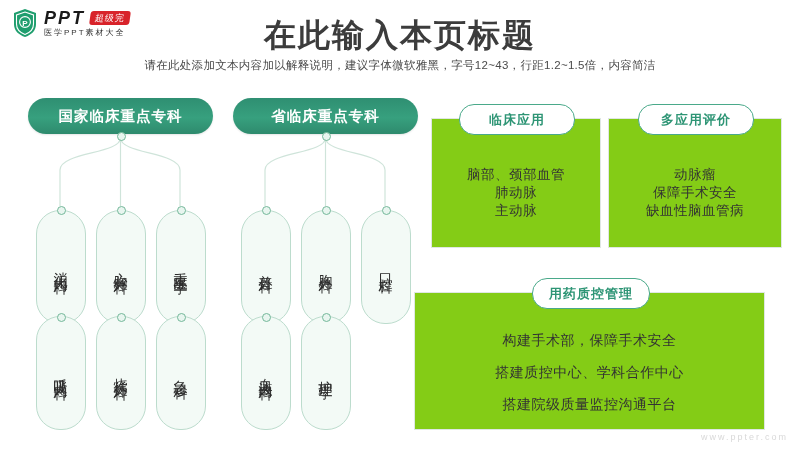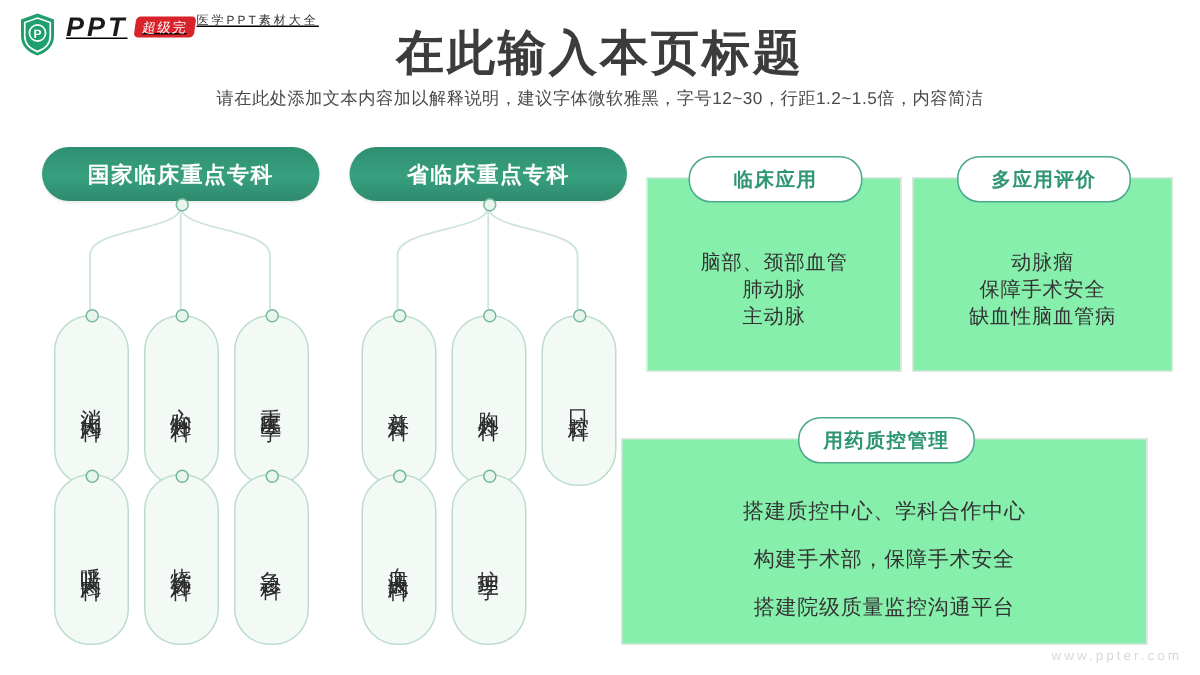--- a/index.html
+++ b/index.html
@@ -6,21 +6,21 @@
   body{
     width:800px;height:450px;overflow:hidden;
     background:#ffffff;
     font-family:"Liberation Sans","DejaVu Sans",sans-serif;
     position:relative;
   }
   
   .logo{position:absolute;left:12px;top:8px;display:flex;align-items:flex-start;gap:6px;}
   .shield{width:26px;height:30px;position:relative;flex:none;}
   .shield svg{display:block;}
-  .logo-txt{display:flex;flex-direction:row;gap:1px;padding-top:1px;text-decoration:underline;}
+  .logo-txt{display:flex;flex-direction:column;gap:1px;padding-top:1px;}
   .logo-row1{display:flex;align-items:center;gap:5px;}
   .ppt-word{font-size:18px;font-weight:bold;color:#1a1a1a;letter-spacing:2px;line-height:18px;font-style:italic;}
   .red-badge{background:#d8232a;color:#fff;font-size:9px;line-height:12px;padding:1px 5px;border-radius:3px;letter-spacing:1px;transform:skewX(-8deg);}
   .logo-sub{font-size:8px;color:#333;letter-spacing:2px;line-height:10px;}
   
   .title{position:absolute;left:0;right:0;top:14px;text-align:center;font-size:32px;font-weight:bold;color:#3c3c3c;letter-spacing:2px;}
   .subtitle{position:absolute;left:0;right:0;top:58px;text-align:center;font-size:11.5px;color:#4a4a4a;letter-spacing:.3px;}
   
   .left-area{position:absolute;left:28px;top:98px;width:390px;height:330px;}
   .grp{position:absolute;top:0;width:185px;height:330px;}
@@ -48,21 +48,21 @@
   .cap.bot{top:106px;height:112px;}
   .cap span{
     writing-mode:vertical-rl;text-orientation:upright;
     font-size:14px;color:#2b2b2b;letter-spacing:3px;line-height:18px;
   }
   .dot{
     position:absolute;width:7px;height:7px;border-radius:50%;
     background:#e8f5ef;border:1.3px solid #74b89a;
   }
   
-  .panel{position:absolute;border:1px solid #dfe7e3;background:#86efac;}
+  .panel{position:absolute;border:1px solid #dfe7e3;background:#84cc16;}
   .p1{left:431px;top:118px;width:168px;height:128px;}
   .p2{left:608px;top:118px;width:172px;height:128px;}
   .p3{left:414px;top:292px;width:349px;height:136px;}
   .panel-title{
     position:absolute;top:-15px;height:29px;border:1.6px solid #4aa98a;border-radius:15px;
     background:#ffffff;color:#2e9575;font-size:13px;font-weight:bold;letter-spacing:1px;
     display:flex;align-items:center;justify-content:center;
   }
   .p1 .panel-title{left:27px;width:114px;}
   .p2 .panel-title{left:29px;width:114px;}
@@ -94,21 +94,21 @@
   <div class="logo-txt">
     <div class="logo-row1">
       <span class="ppt-word">PPT</span>
       <span class="red-badge">超级完</span>
     </div>
     <div class="logo-sub">医学PPT素材大全</div>
   </div>
 </div>
 
 <div class="title">在此输入本页标题</div>
-<div class="subtitle">请在此处添加文本内容加以解释说明，建议字体微软雅黑，字号12~30，行距1.2~1.5倍，内容简洁</div>
+<div class="subtitle">请在此处添加文本内容加以解释说明，建议字体微软雅黑，字号12~43，行距1.2~1.5倍，内容简洁</div>
 
 <div class="left-area">
 
   <div class="grp g2">
     <div class="head-pill">省临床重点专科</div>
     <div class="branch">
       <svg width="185" height="90" viewBox="0 0 185 90">
         <path d="M92.5 10 C92.5 26 32 24 32 42 L32 78" fill="none" stroke="#cfe4da" stroke-width="1.2"></path>
         <path d="M92.5 10 C92.5 26 92.5 26 92.5 42 L92.5 78" fill="none" stroke="#cfe4da" stroke-width="1.2"></path>
         <path d="M92.5 10 C92.5 26 152 24 152 42 L152 78" fill="none" stroke="#cfe4da" stroke-width="1.2"></path>
@@ -204,19 +204,19 @@
   <div class="panel-body">
     <div>动脉瘤</div>
     <div>保障手术安全</div>
     <div>缺血性脑血管病</div>
   </div>
 </div>
 
 <div class="panel p3">
   <div class="panel-title">用药质控管理</div>
   <div class="panel-body">
+    <div>构建手术部，保障手术安全</div>
     <div>搭建质控中心、学科合作中心</div>
-    <div>构建手术部，保障手术安全</div>
     <div>搭建院级质量监控沟通平台</div>
   </div>
 </div>
 
 <div class="watermark">www.ppter.com</div>
 
 </body></html>

